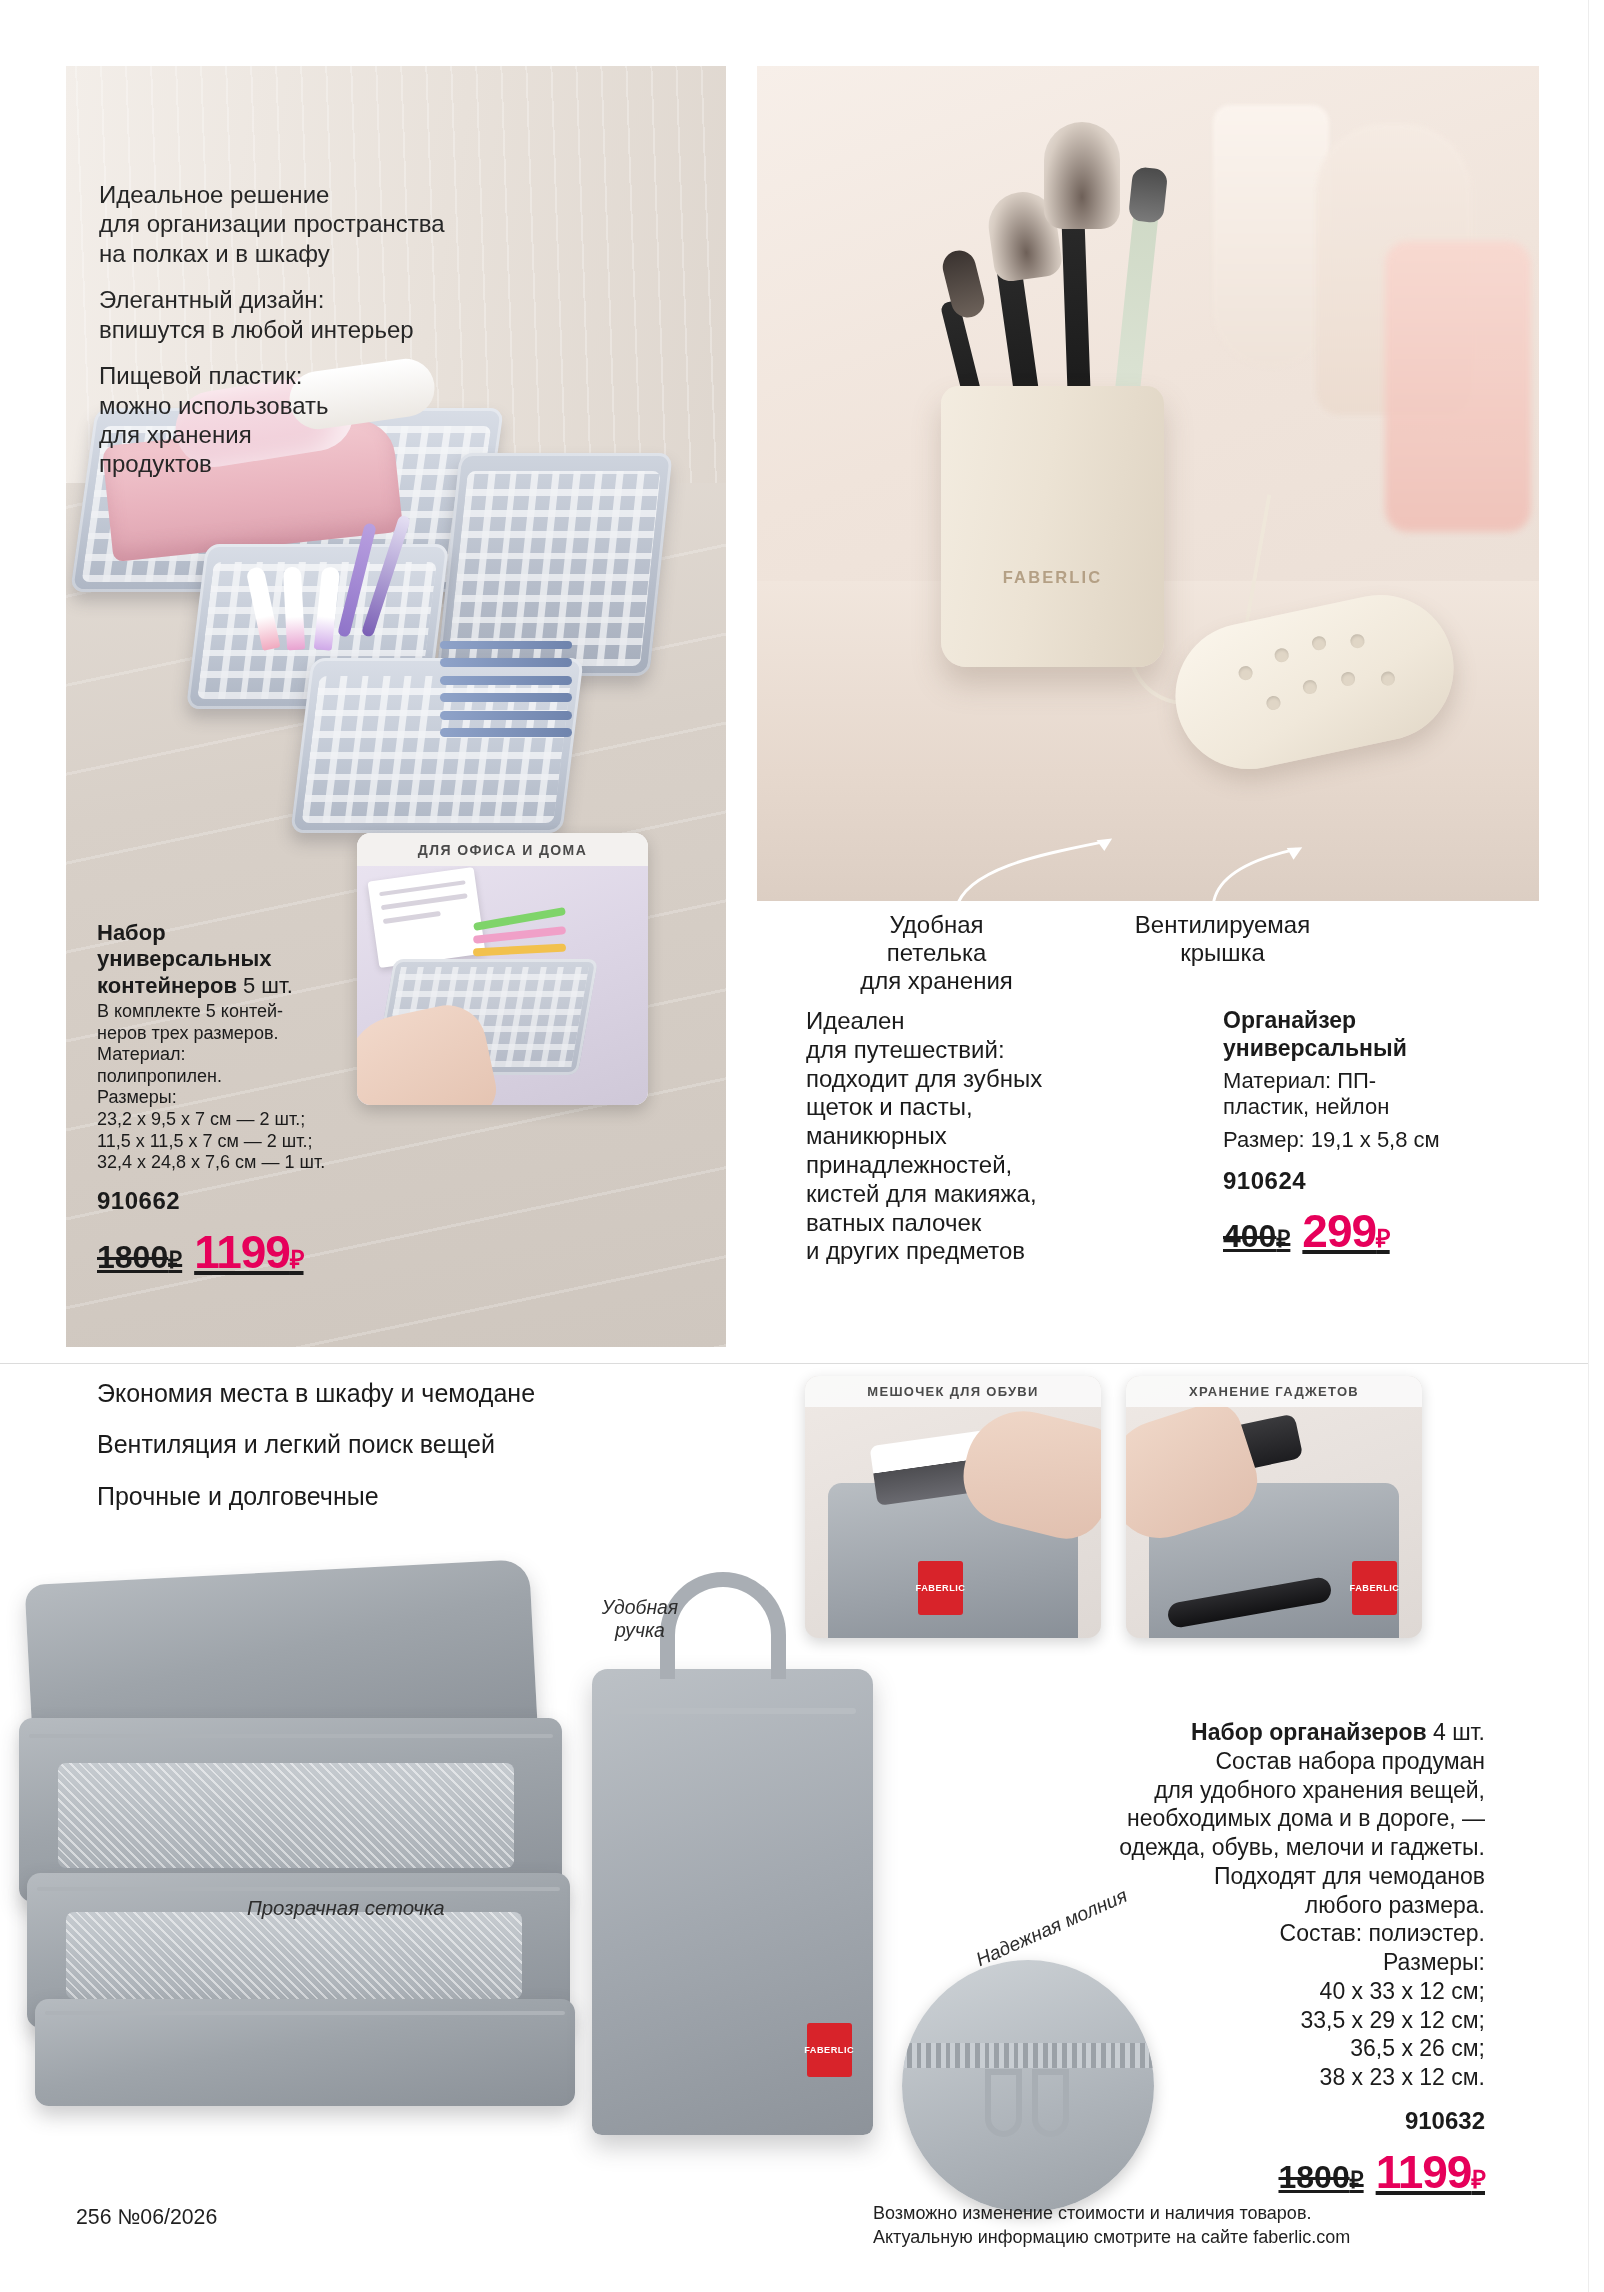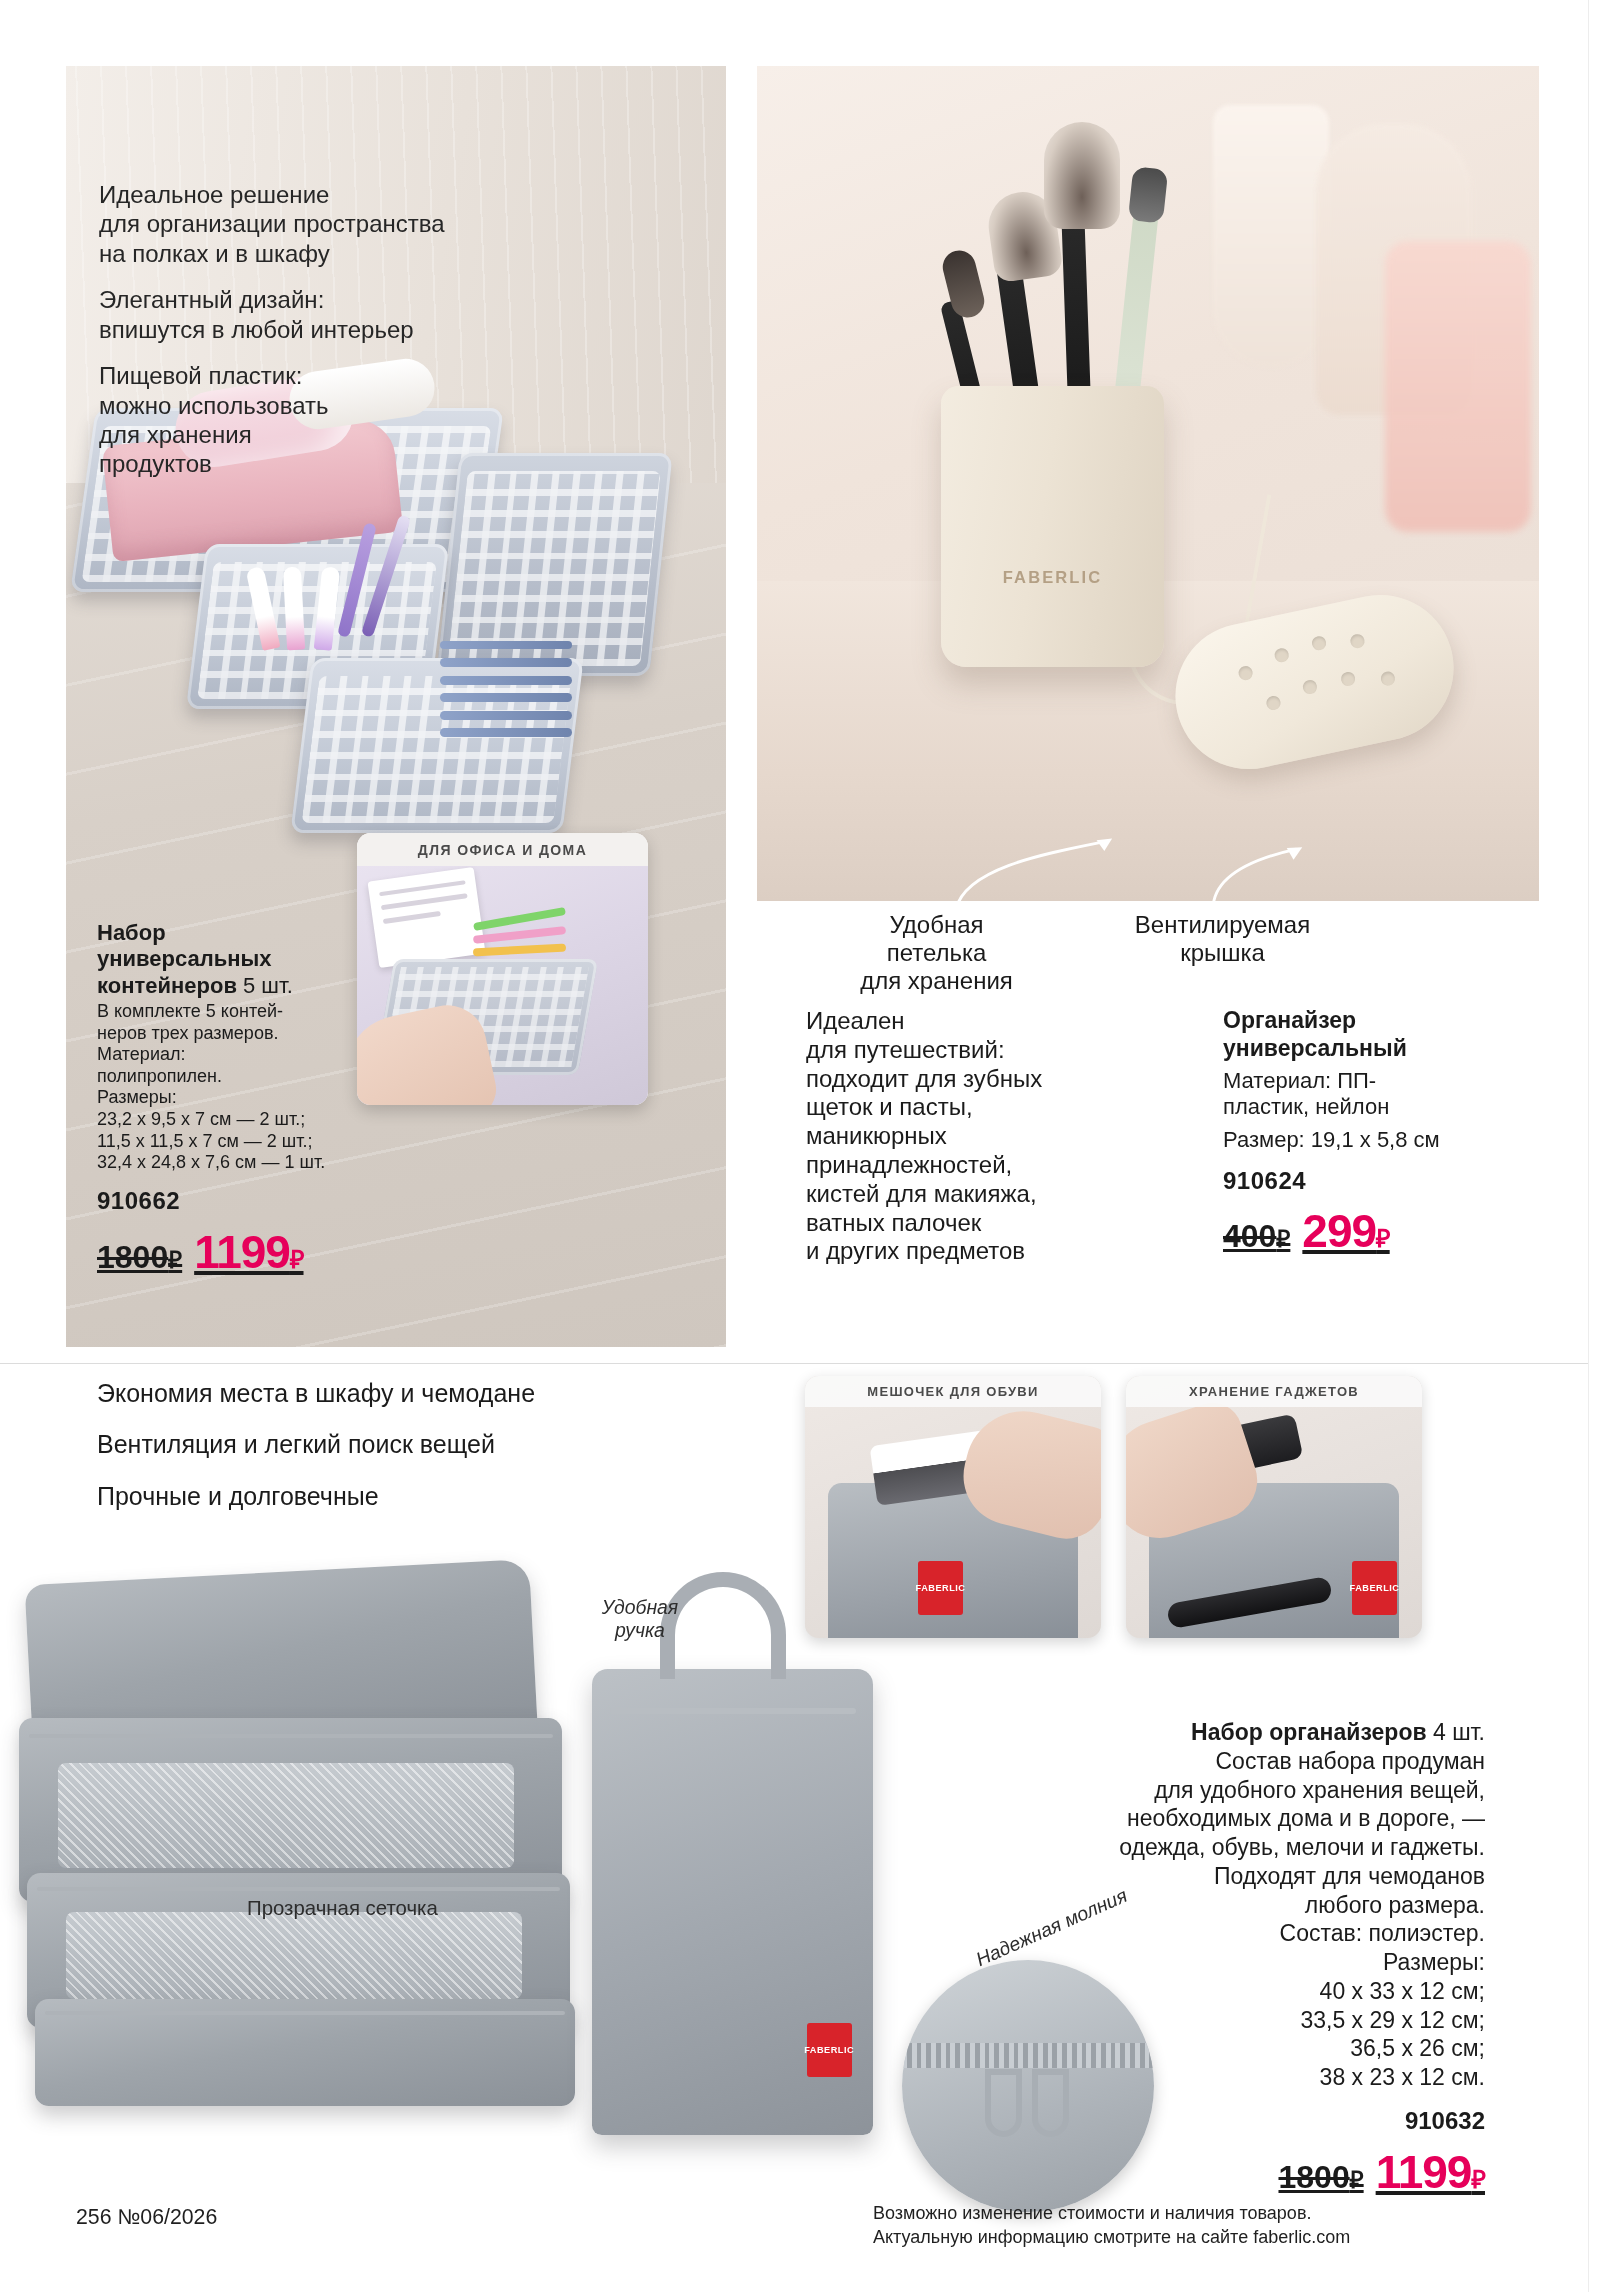--- a/index.html
+++ b/index.html
@@ -301,21 +301,21 @@
     box-shadow: 0 11.6px 23px rgba(60,60,65,.25);
   }
   .bagtall .handle{
     position:absolute; left: 68px; top: -97px; width: 126px; height: 107px;
     border: 15.5px solid #a9aeb4; border-bottom: none; border-radius: 68px 68px 0 0;
   }
   .bagtall .zipline{
     position:absolute; left: 17.5px; right:17.5px; top: 39px; height:5.8px; background:#b8bdc2; border-radius:3.9px;
   }
   .mesh-label {
-    position:absolute; left: 247px; top: 1897px; font-size: 20.4px; color:#2d2d2d;
+    position:absolute; left: 247px; top: 1897px; font-size: 20.4px; font-style: italic; color:#2d2d2d;
   }
   .handle-label { position:absolute; left: 582px; top: 1596px; width:116px; font-size: 19.4px; font-style: italic; color:#2d2d2d; text-align:center;}
   .zip-label { position:absolute; left: 970px; top: 1916px; font-size: 19.4px; font-style: italic; color:#2d2d2d; transform: rotate(-24deg); }
 
   .zipcircle {
     position:absolute; left: 902px; top: 1960px; width: 252px; height: 252px; border-radius: 50%;
     overflow:hidden; box-shadow: 0 5.8px 15.5px rgba(0,0,0,.2);
     background: linear-gradient(160deg,#cfd4d8 0%, #aeb4ba 60%, #9aa0a6 100%);
   }
   .zipcircle .track{

